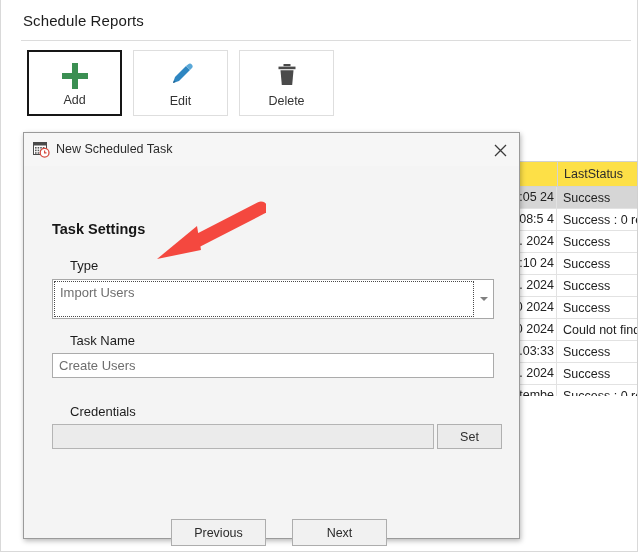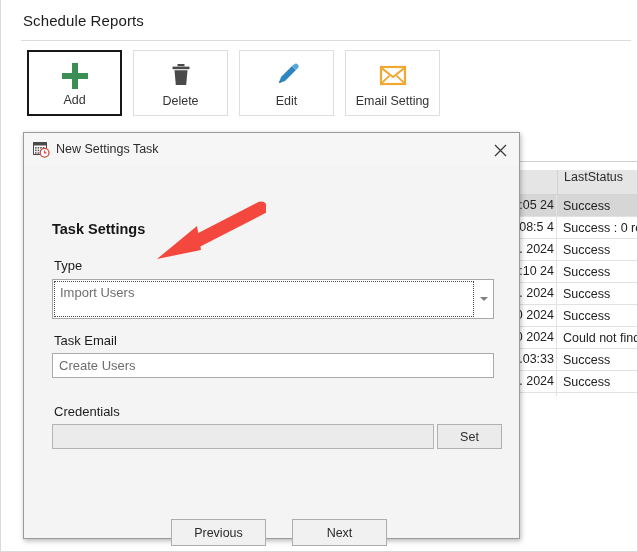--- a/index.html
+++ b/index.html
@@ -116,24 +116,23 @@
     background: #ffffff;
     box-sizing: border-box;
     border-top: 1px solid #d0d0d0;
     overflow: hidden;
     font-size: 12.5px;
     color: #222222;
   }
   .grid-header {
     display: flex;
     height: 24px;
-    background: #e5e5e5;
+    background: #fde047;
     border-bottom: 1px solid #d3d3d3;
-    align-items: flex-start;
-    margin-top: 8px;
+    align-items: center;
   }
   .grid-header .cell-left {
     width: 40px;
     border-right: 1px solid #d3d3d3;
     height: 24px;
   }
   .grid-header .cell-right {
     flex: 1;
     padding-left: 6px;
     color: #2b2b2b;
@@ -225,20 +224,21 @@
     font-size: 14.5px;
     font-weight: bold;
     color: #161616;
     margin-top: 32px;
   }
 
   .field-label {
     position: absolute;
     font-size: 13px;
     color: #1c1c1c;
+    margin-left: 16px;
   }
   #label-type { left: 30px; top: 92px; }
   #label-taskname { left: 30px; top: 167px; }
   #label-credentials { left: 30px; top: 238px; }
 
   
   #type-combo {
     position: absolute;
     left: 28px; top: 113px;
     width: 442px;
@@ -361,49 +361,39 @@
     <div class="tool-button selected">
       <div class="tool-icon">
         <div class="icon-plus"></div>
       </div>
       <div class="tool-label">Add</div>
     </div>
 
     <div class="tool-button">
       <div class="tool-icon">
         <svg width="30" height="30" viewBox="0 0 30 30">
+          <path d="M7 23 L9 17 L20 6 L24 10 L13 21 Z" fill="#2e86c1"></path>
+          <path d="M20 6 L24 10 L26 8 C27 7 27 5.5 25.8 4.4 C24.7 3.3 23.2 3.4 22.3 4.3 Z" fill="#5aa8d8"></path>
+          <path d="M7 23 L9.6 22.1 L7.9 20.4 Z" fill="#1e5f8c"></path>
+        </svg>
+      </div>
+      <div class="tool-label">Edit</div>
+    </div>
+
+    <div class="tool-button">
+      <div class="tool-icon">
+        <svg width="30" height="30" viewBox="0 0 30 30">
           <rect x="11.5" y="4" width="7" height="2.2" fill="#4a4a4a"></rect>
           <rect x="6.5" y="6.6" width="17" height="2.6" fill="#4a4a4a"></rect>
           <path d="M8.5 10.2 L21.5 10.2 L20.2 25 L9.8 25 Z" fill="#4a4a4a"></path>
         </svg>
       </div>
       <div class="tool-label">Delete</div>
     </div>
 
-    <div class="tool-button">
-      <div class="tool-icon">
-        <svg width="30" height="30" viewBox="0 0 30 30">
-          <path d="M7 23 L9 17 L20 6 L24 10 L13 21 Z" fill="#2e86c1"></path>
-          <path d="M20 6 L24 10 L26 8 C27 7 27 5.5 25.8 4.4 C24.7 3.3 23.2 3.4 22.3 4.3 Z" fill="#5aa8d8"></path>
-          <path d="M7 23 L9.6 22.1 L7.9 20.4 Z" fill="#1e5f8c"></path>
-        </svg>
-      </div>
-      <div class="tool-label">Edit</div>
-    </div>
-
-    <div class="tool-button">
-      <div class="tool-icon">
-        <svg width="30" height="24" viewBox="0 0 30 24">
-          <rect x="3" y="4" width="24" height="17" fill="#ffffff" stroke="#f0a830" stroke-width="2.2"></rect>
-          <path d="M4 5.4 L15 14 L26 5.4" fill="none" stroke="#f0a830" stroke-width="2"></path>
-          <path d="M4 19.8 L11.5 12.6 M26 19.8 L18.5 12.6" fill="none" stroke="#f0a830" stroke-width="1.8"></path>
-        </svg>
-      </div>
-      <div class="tool-label">Email Setting</div>
-    </div>
 
   </div>
 
   <div id="data-grid">
     <div class="grid-header">
       <div class="cell-left"></div>
       <div class="cell-right">LastStatus</div>
     </div>
     <div id="grid-rows">
         <div class="grid-row selected">
@@ -465,21 +455,21 @@
             <rect x="2" y="8.6" width="1.6" height="1.6"></rect>
             <rect x="4.6" y="8.6" width="1.6" height="1.6"></rect>
             <rect x="7.2" y="8.6" width="1.6" height="1.6"></rect>
             <rect x="2" y="11.2" width="1.6" height="1.6"></rect>
             <rect x="4.6" y="11.2" width="1.6" height="1.6"></rect>
           </g>
           <circle cx="11.6" cy="11.8" r="4.4" fill="#ffffff" stroke="#d64a3f" stroke-width="1.3"></circle>
           <path d="M11.6 9.4 L11.6 11.9 L13.5 11.9" fill="none" stroke="#d64a3f" stroke-width="1.2"></path>
         </svg>
       </div>
-      <div id="dialog-title-text">New Settings Task</div>
+      <div id="dialog-title-text">New Scheduled Task</div>
       <div id="dialog-close">
         <svg width="13" height="13" viewBox="0 0 13 13">
           <path d="M1 1 L12 12 M12 1 L1 12" stroke="#3b3b3b" stroke-width="1.3" fill="none"></path>
         </svg>
       </div>
     </div>
 
     <div id="dialog-body">
 
       <div id="section-heading">Task Settings</div>
@@ -487,21 +477,21 @@
       <div class="field-label" id="label-type">Type</div>
       <div id="type-combo">
         <div id="type-combo-inner">
           <div id="type-combo-value">Import Users</div>
         </div>
         <div id="type-combo-arrow">
           <div class="caret-down"></div>
         </div>
       </div>
 
-      <div class="field-label" id="label-taskname">Task Email</div>
+      <div class="field-label" id="label-taskname">Task Name</div>
       <input id="taskname-input" type="text" placeholder="Create Users" style="">
 
       <div class="field-label" id="label-credentials">Credentials</div>
       <input id="credentials-input" type="text" readonly="" placeholder="" style="">
       <button id="set-button">Set</button>
 
       <button class="nav-button" id="previous-button">Previous</button>
       <button class="nav-button" id="next-button">Next</button>
 
     </div>

